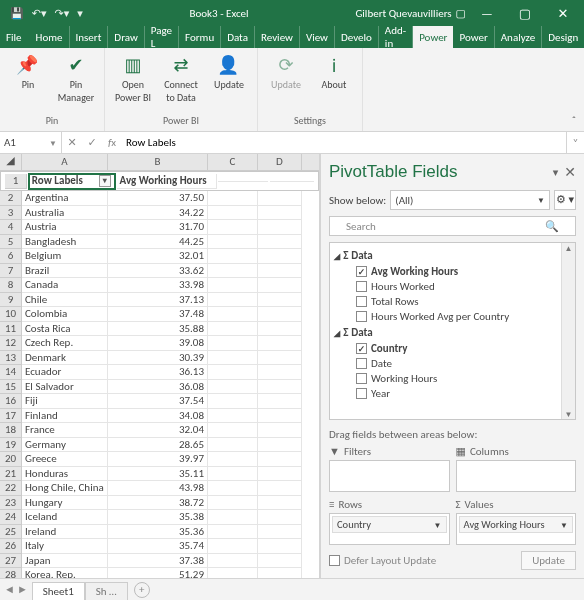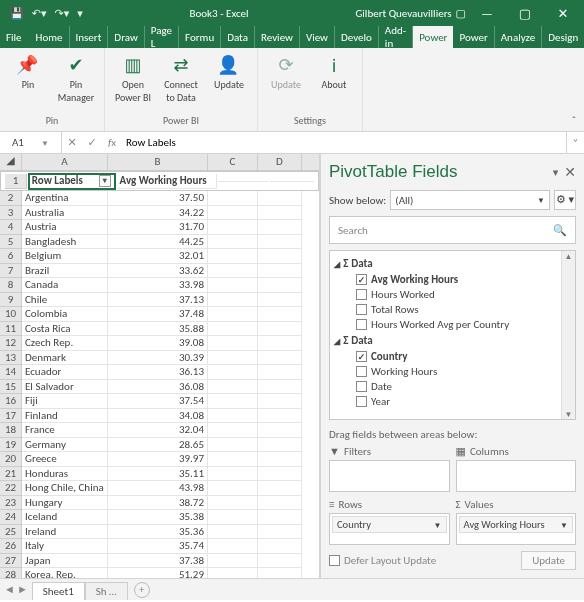--- a/index.html
+++ b/index.html
@@ -20,21 +20,21 @@
 .ribbon { background: #f3f3f3; border-bottom: 1px solid #d4d4d4; height: 84px; display: flex; }
 .group { display: flex; flex-direction: column; align-items: center; border-right: 1px solid #e1e1e1; padding: 4px 6px 2px; }
 .group .btns { display: flex; gap: 4px; flex: 1; }
 .rbtn { display: flex; flex-direction: column; align-items: center; justify-content: flex-start; width: 44px; text-align: center; font-size: 10px; color: #444; gap: 2px; padding-top: 2px; }
 .rbtn .ico { width: 22px; height: 22px; display: flex; align-items: center; justify-content: center; font-size: 18px; color: #217346; }
 .rbtn.disabled { opacity: .5; }
 .group .gname { font-size: 10px; color: #666; padding-bottom: 2px; }
 .ribbon .collapse { margin-left: auto; width: 20px; display: flex; align-items: flex-end; justify-content: center; padding-bottom: 4px; color: #666; }
 
 .namebar { display: flex; align-items: center; border-bottom: 1px solid #d4d4d4; height: 22px; font-size: 11px; }
-.namebox { width: 62px; border-right: 1px solid #d4d4d4; padding: 0 12px; display: flex; align-items: center; justify-content: space-between; height: 100%; }
+.namebox { width: 62px; border-right: 1px solid #d4d4d4; padding: 0 4px; display: flex; align-items: center; justify-content: space-between; height: 100%; }
 .namebar .fxarea { display: flex; align-items: center; flex: 1; height: 100%; }
 .fxbtn { width: 20px; text-align: center; color: #888; }
 .fxinput { flex: 1; padding: 0 4px; border: none; outline: none; font-size: 11px; }
 .namebar .drop { width: 18px; text-align: center; color: #888; border-left: 1px solid #d4d4d4; height: 100%; display: flex; align-items: center; justify-content: center; }
 
 .workarea { display: flex; height: 424px; }
 .gridwrap { width: 320px; display: flex; flex-direction: column; border-right: 1px solid #d4d4d4; }
 .colhdr { display: flex; background: #e6e6e6; border-bottom: 1px solid #ccc; height: 17px; font-size: 11px; color: #555; }
 .corner { width: 22px; border-right: 1px solid #ccc; background: #e6e6e6; text-align: center; }
 .ch { border-right: 1px solid #ccc; text-align: center; line-height: 16px; }
@@ -57,21 +57,21 @@
 .plus { width: 16px; height: 16px; border: 1px solid #bbb; border-radius: 8px; text-align: center; line-height: 13px; margin-left: 6px; color: #888; }
 
 .pane { flex: 1; background: #f3f3f3; border-left: 1px solid #d4d4d4; padding: 8px; display: flex; flex-direction: column; font-size: 11px; color: #444; }
 .pane h2 { font-family: "Segoe UI Light", sans-serif; font-weight: 300; font-size: 17px; color: #217346; }
 .pane .ttl { display: flex; align-items: center; gap: 6px; }
 .pane .ttl .sp { flex: 1; }
 .pane .close { font-size: 14px; color: #666; }
 .sfrow { display: flex; align-items: center; gap: 4px; margin-top: 8px; }
 .sel { flex: 1; border: 1px solid #c8c8c8; background: #fff; height: 20px; display: flex; align-items: center; justify-content: space-between; padding: 0 4px; }
 .gear { width: 22px; height: 20px; border: 1px solid #c8c8c8; background: #fff; text-align: center; line-height: 18px; }
-.search { margin-top: 6px; border: 1px solid #c8c8c8; background: #fff; height: 28px; display: flex; align-items: center; padding: 0 8px; color: #888; }
+.search { margin-top: 6px; border: 1px solid #c8c8c8; background: #fff; height: 20px; display: flex; align-items: center; padding: 0 16px; color: #888; }
 .search .mag { margin-left: auto; color: #2a579a; }
 .fieldlist { margin-top: 6px; border: 1px solid #c8c8c8; background: #fff; flex: 1; min-height: 140px; padding: 4px; overflow: hidden; position: relative; }
 .section { font-size: 11px; }
 .section .shdr { display: flex; align-items: center; gap: 3px; font-weight: bold; padding: 2px 0; }
 .tri { font-size: 8px; }
 .tblico { font-size: 11px; }
 .section .item { display: flex; align-items: center; gap: 4px; padding: 1px 0 1px 22px; }
 .cb { width: 11px; height: 11px; border: 1px solid #888; display: inline-flex; align-items: center; justify-content: center; font-size: 9px; background: #fff; }
 .item.bold { font-weight: bold; }
 .vscroll { position: absolute; right: 0; top: 0; bottom: 0; width: 14px; background: #f0f0f0; border-left: 1px solid #ddd; display: flex; flex-direction: column; justify-content: space-between; align-items: center; font-size: 8px; color: #777; }
@@ -439,25 +439,25 @@
             <span class="tri">◢</span>
             <span class="tblico">Σ</span>
             <span>Data</span>
           </div>
           <div class="item bold">
             <span class="cb">✓</span>
             <span>Country</span>
           </div>
           <div class="item">
             <span class="cb"></span>
-            <span>Working Hours</span>
+            <span>Date</span>
           </div>
           <div class="item">
             <span class="cb"></span>
-            <span>Date</span>
+            <span>Working Hours</span>
           </div>
           <div class="item">
             <span class="cb"></span>
             <span>Year</span>
           </div>
         </div>
         <div class="vscroll">
           <span>▲</span>
           <span>▼</span>
         </div>

